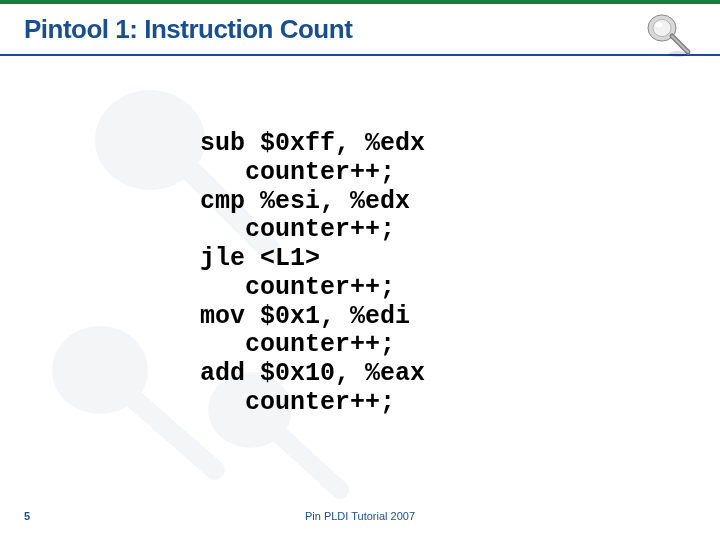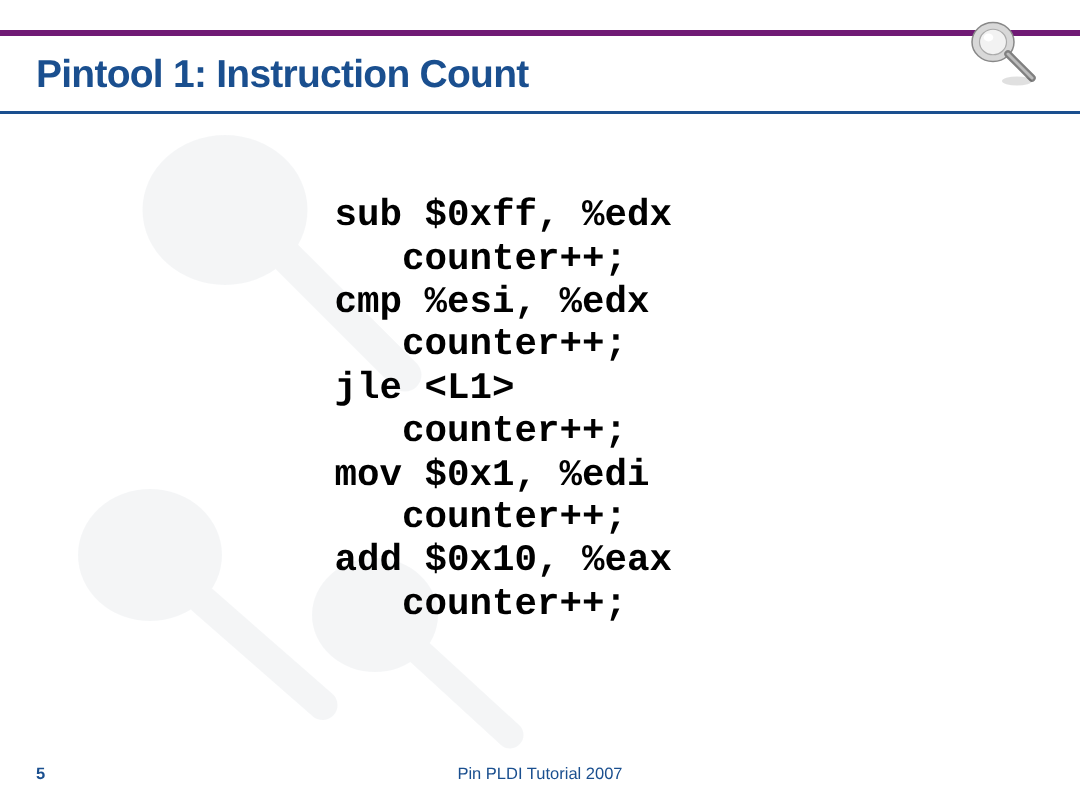--- a/index.html
+++ b/index.html
@@ -10,24 +10,23 @@
       position: relative;
       font-family: Verdana, Geneva, sans-serif;
       overflow: hidden;
     }
     .title-bar {
       position: absolute;
       top: 0;
       left: 0;
       right: 0;
       height: 56px;
-      border-top: 4px solid #701a75;
+      border-top: 4px solid #15803d;
       border-bottom: 2px solid #1a4f8f;
       padding: 10px 24px 0 24px;
-      margin-top: 20px;
     }
     .title {
       color: #1a4f8f;
       font-weight: bold;
       font-size: 26px;
       letter-spacing: -0.5px;
     }
     .pushpin {
       position: absolute;
       top: 6px;
@@ -48,21 +47,20 @@
       position: absolute;
       left: 200px;
       top: 130px;
       font-family: "Courier New", Courier, monospace;
       font-weight: bold;
       font-size: 25px;
       line-height: 1.15;
       color: #000;
       z-index: 2;
       white-space: pre;
-      margin-left: 23px;
     }
     .page-number {
       position: absolute;
       bottom: 18px;
       left: 24px;
       font-size: 11px;
       font-weight: bold;
       color: #1a4f8f;
       z-index: 2;
     }

